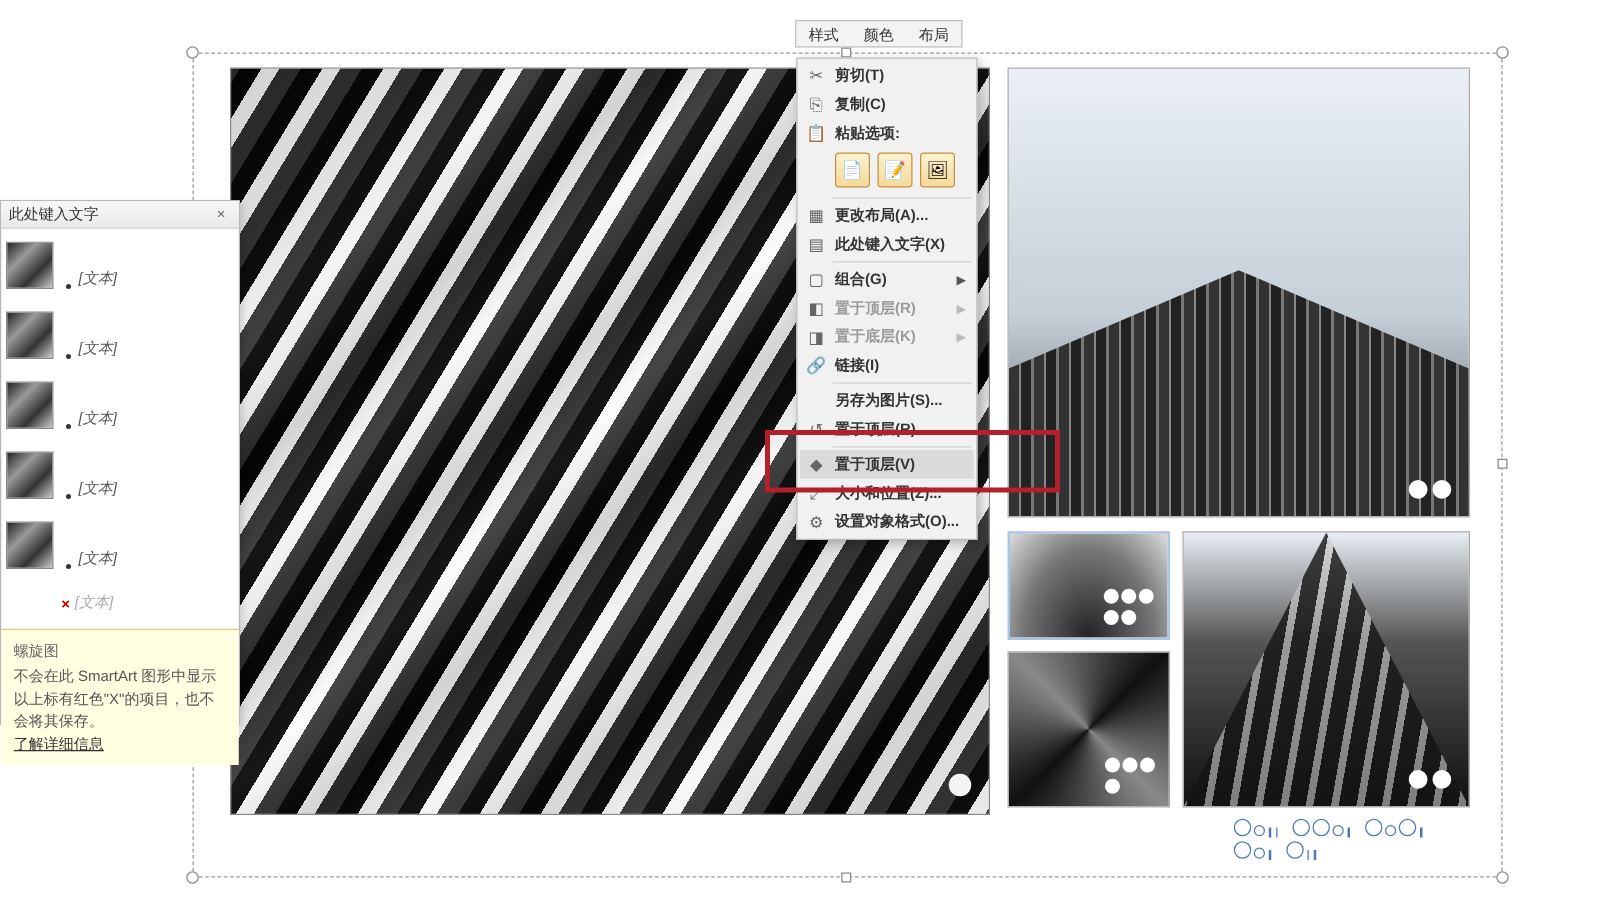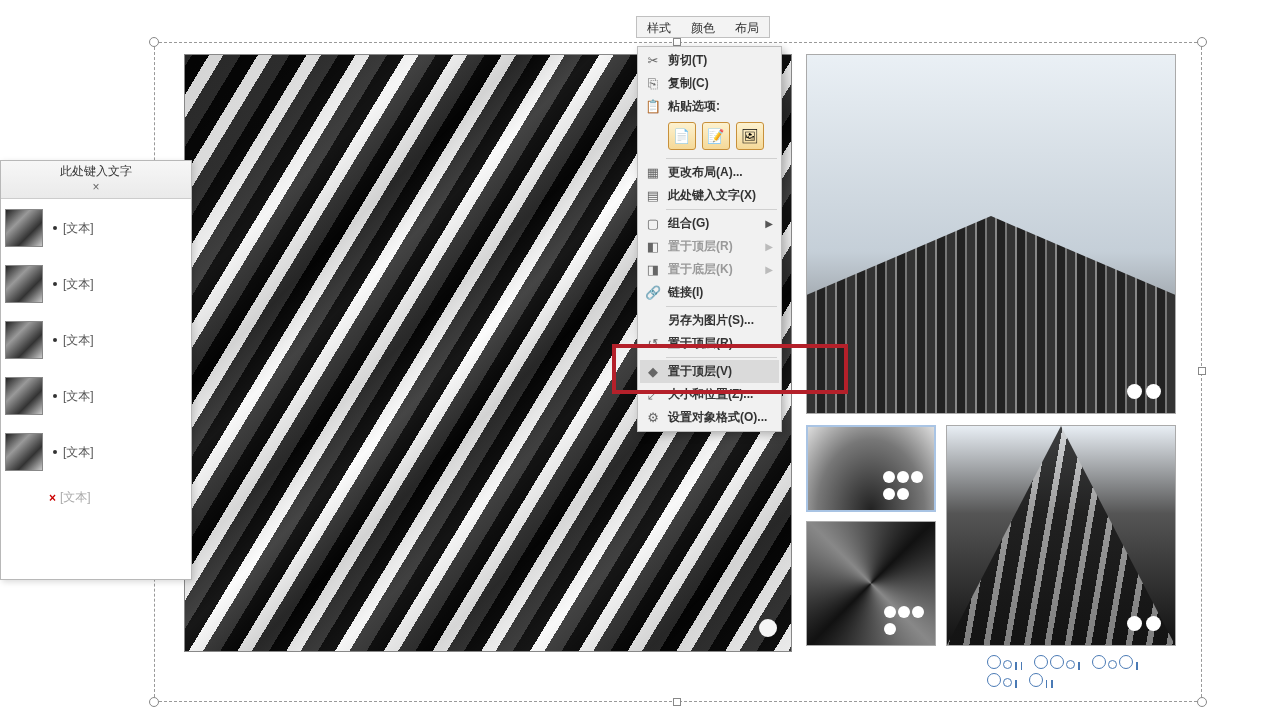--- a/index.html
+++ b/index.html
@@ -39,24 +39,24 @@
   
   
   .bubble-row { position:absolute; left: 986px; top: 654px; width: 200px; height: 50px; }
   .bub { display:inline-block; border:1.5px solid #4a7ab5; border-radius:50%; width:14px; height:14px; margin:1px; background:#fff;}
   .bub.s { width:9px;height:9px;}
   .bub-group { display:inline-flex; align-items:flex-end; margin-right:6px;}
   .bub-leg { display:inline-block; width:1.5px; height:8px; background:#4a7ab5; margin:0 2px;}
   
   
   .text-pane { position: absolute; left: 0; top: 160px; width: 192px; height: 420px; background: #fff; border: 1px solid #b8b8b8; box-shadow: 2px 2px 6px rgba(0,0,0,.15);}
-  .tp-header { background: linear-gradient(#f7f7f7,#eaeaea); border-bottom:1px solid #ccc; padding: 2px 6px; font-size:12px; color:#333; display:flex; justify-content:center; align-items:center;flex-direction:column;}
+  .tp-header { background: linear-gradient(#f7f7f7,#eaeaea); border-bottom:1px solid #ccc; padding: 2px 6px; font-size:12px; color:#333; display:flex; justify-content:space-between; align-items:center;}
   .tp-close { width:16px; height:16px; text-align:center; line-height:14px; color:#666; cursor:pointer;}
   .tp-body { height: 320px; overflow-y:auto; padding: 6px 4px;}
-  .tp-item { display:flex; align-items:center; margin: 4px 0 18px 0;}
+  .tp-item { display:flex; align-items:flex-end; margin: 4px 0 18px 0; font-style: italic;}
   .tp-thumb { width:38px; height:38px; border:1px solid #888; margin-right:10px; background:linear-gradient(135deg,#222,#999,#333,#ccc);}
   .tp-bullet { width:4px;height:4px;background:#333;border-radius:50%;margin-right:6px;}
   .tp-text { color:#555;}
   .tp-item.disabled .tp-text { color:#aaa;}
   .tp-item.disabled .tp-x { color:#c00; font-weight:bold; margin-right:4px; margin-left:44px;}
   .tp-footer { background: #ffffe1; border-top:1px solid #d8d080; padding:8px 10px; font-size:12px; color:#555; line-height:1.5;}
   .tp-footer .title { font-weight:normal; color:#666; display:block; margin-bottom:2px;}
   .tp-footer a { color:#333; text-decoration:underline;}
   
   
@@ -178,20 +178,25 @@
     <div class="tp-item">
         <div class="tp-thumb"></div>
         <span class="tp-bullet"></span>
         <span class="tp-text">[文本]</span>
       </div>
     <div class="tp-item disabled">
         <span class="tp-x">×</span>
         <span class="tp-text">[文本]</span>
       </div>
   </div>
+  <div class="tp-footer">
+    <span class="title">螺旋图</span>
+    <span>不会在此 SmartArt 图形中显示以上标有红色"X"的项目，也不会将其保存。</span><br>
+    <a href="#">了解详细信息</a>
+  </div>
 </div>
 
 <div class="ctx-menu">
   <div class="ctx-item">
       <span class="ctx-icon">✂</span>
       <span class="ctx-label">剪切(T)</span>
     </div>
   <div class="ctx-item">
       <span class="ctx-icon">⎘</span>
       <span class="ctx-label">复制(C)</span>

